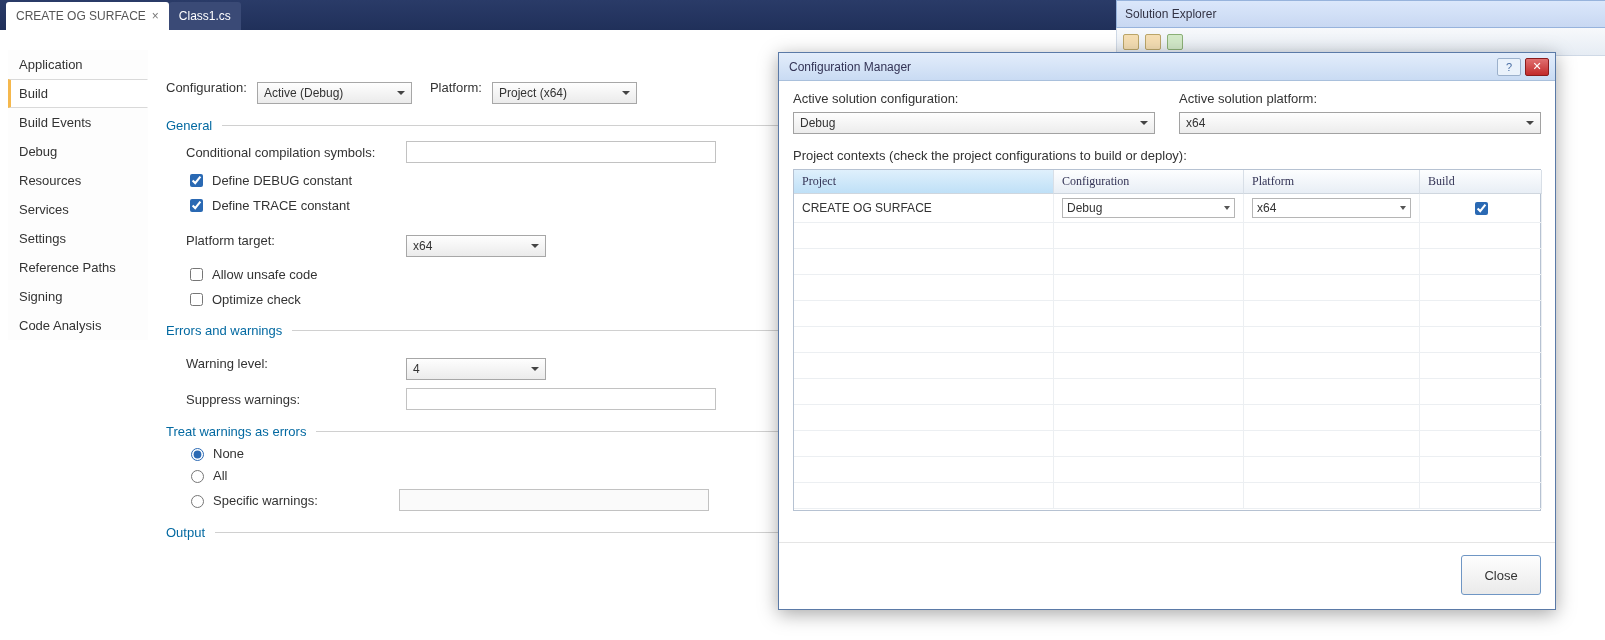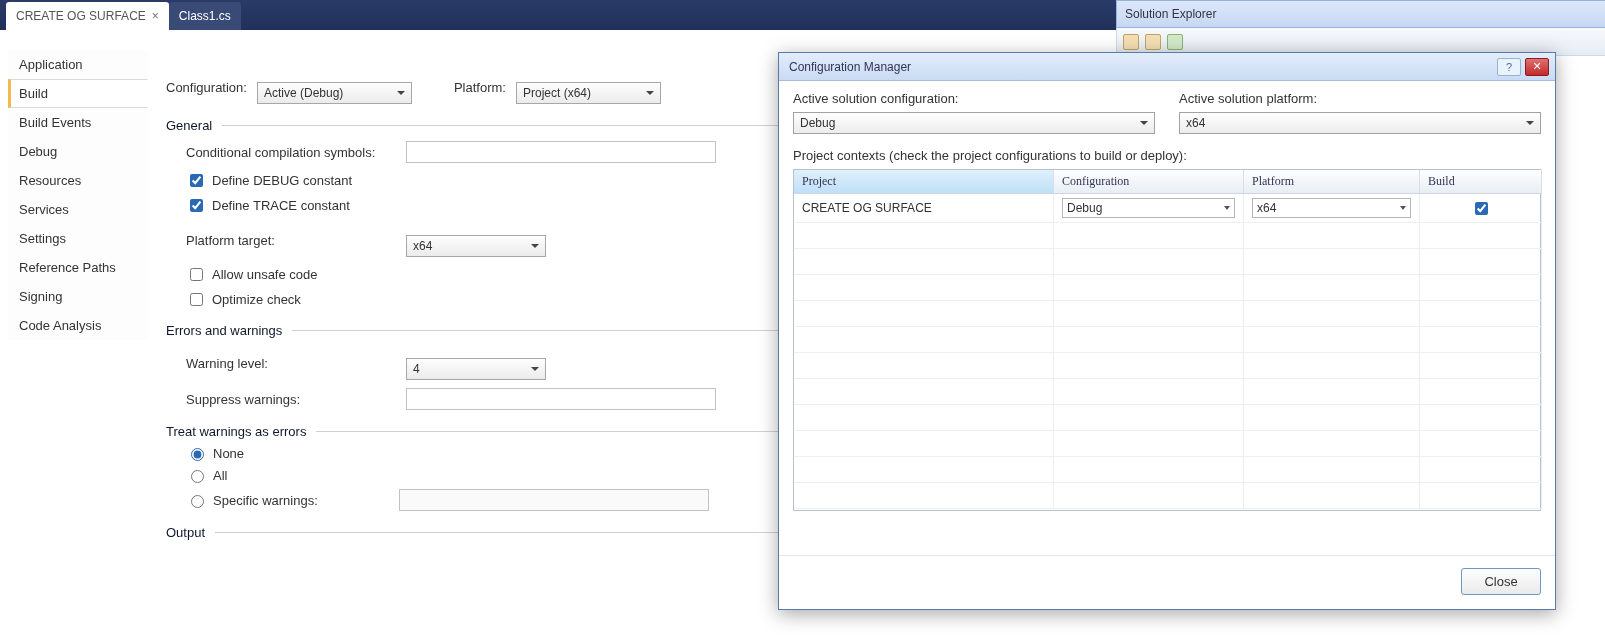--- a/index.html
+++ b/index.html
@@ -143,21 +143,21 @@
     width: 0; height: 0;
     border-left: 4px solid transparent;
     border-right: 4px solid transparent;
     border-top: 4px solid #444;
   }
   .section-title {
     display: flex;
     align-items: center;
     gap: 10px;
     margin: 14px 0 6px;
-    color: #0f172a;
+    color: #0369a1;
   }
   .section-title .line { flex: 1; height: 1px; background: #d0d0d0; }
   .form-row {
     display: flex;
     align-items: center;
     margin: 8px 0 8px 20px;
   }
   .form-row label { width: 220px; color: #333; }
   .txt {
     height: 22px;
@@ -258,21 +258,21 @@
     background:#fff;
   }
   .mini-select .caret{ width:0;height:0;border-left:3px solid transparent;border-right:3px solid transparent;border-top:4px solid #555; }
   .empty-rows .gc { height: 26px; }
   .dialog-footer {
     padding: 12px 14px 14px;
     display:flex; justify-content:flex-end;
     border-top: 1px solid #e5e5e5;
   }
   .btn-close {
-    width: 80px; height: 27px;
+    width: 80px; height: 40px;
     background: linear-gradient(#fefefe,#eaeaea);
     border: 1px solid #6f96c4;
     border-radius: 3px;
     display:flex; align-items:center; justify-content:center;
     cursor:pointer;
   }
   input[type=checkbox],input[type=radio]{ accent-color:#2a69b3; }
 </style>
 </head>
 <body>
@@ -312,21 +312,21 @@
     <div class="side-item">Signing</div>
     <div class="side-item">Code Analysis</div>
   </div>
   <div class="content">
     <div class="row">
       <label>Configuration:</label>
       <div class="select" style="width:155px">
         <span>Active (Debug)</span>
         <span class="caret"></span>
       </div>
-      <label style="margin-left:32px">Platform:</label>
+      <label style="margin-left:8px">Platform:</label>
       <div class="select" style="width:145px">
         <span>Project (x64)</span>
         <span class="caret"></span>
       </div>
     </div>
 
     <div class="section-title">
       <span>General</span>
       <div class="line"></div>
     </div>

